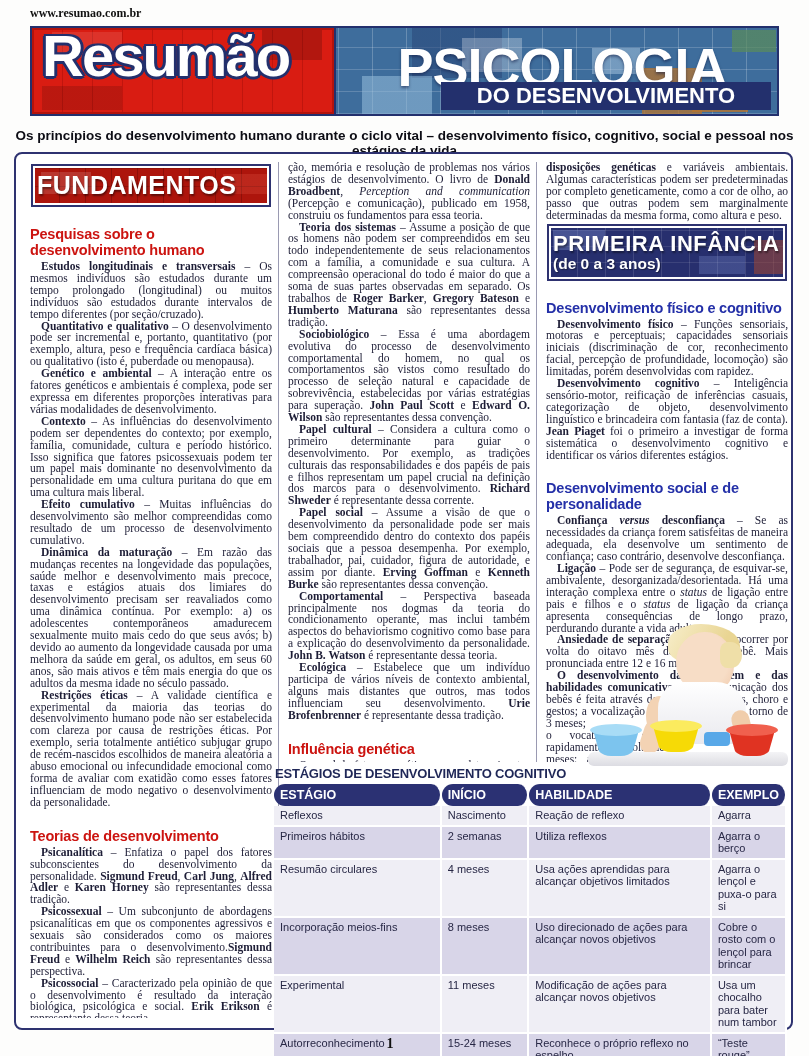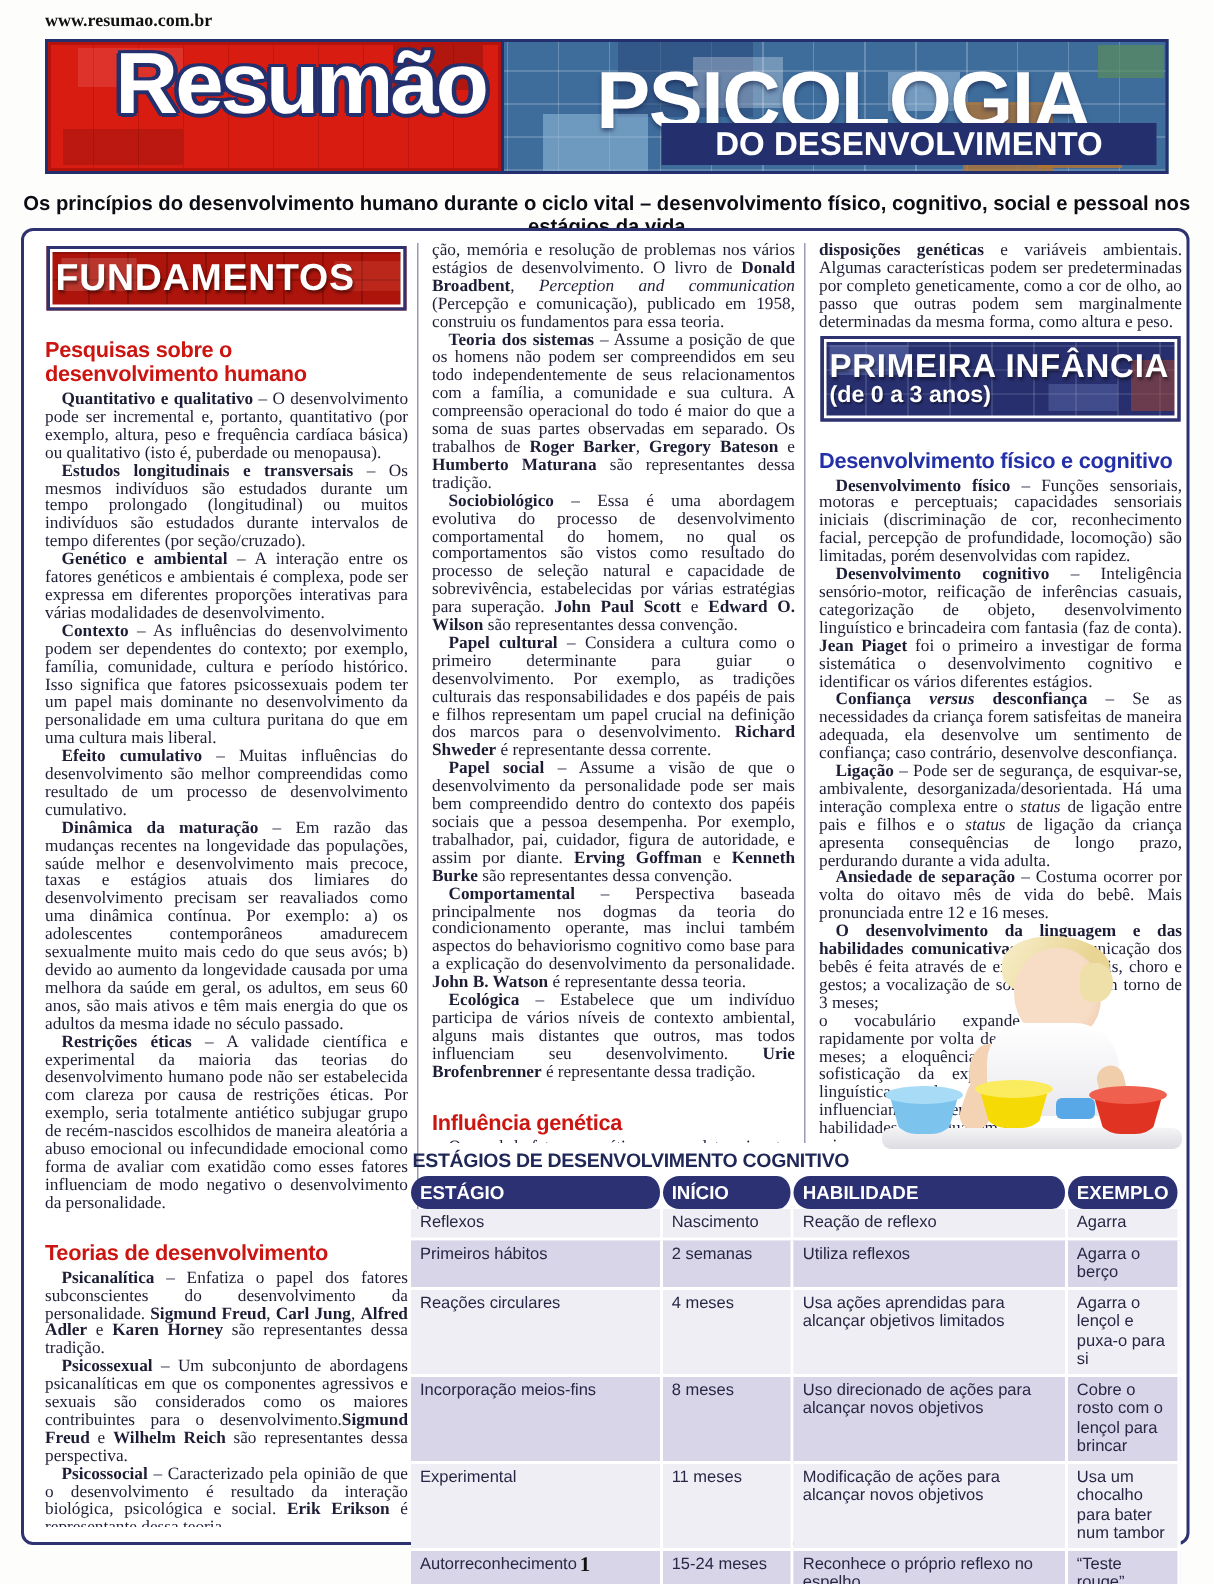--- a/index.html
+++ b/index.html
@@ -29,21 +29,21 @@
   .logo-box{position:absolute;left:0;top:0;width:302px;height:86px;background:#d91c12;
     border-right:2px solid #23306d;box-shadow:inset 0 0 0 2px #b3130c;
     background-image:
       linear-gradient(rgba(255,255,255,.10),rgba(255,255,255,.10)),
       linear-gradient(rgba(0,0,0,.18),rgba(0,0,0,.18)),
       linear-gradient(rgba(0,0,0,.14),rgba(0,0,0,.14)),
       repeating-linear-gradient(90deg,rgba(120,0,0,.25) 0 1px,transparent 1px 30px);
     background-repeat:no-repeat,no-repeat,no-repeat,repeat;
     background-size:70px 26px,60px 30px,80px 24px,auto;
     background-position:20px 4px,230px 2px,10px 58px,0 0;}
-  .brand{position:absolute;left:10px;top:-6px;width:282px;text-align:right;
+  .brand{position:absolute;left:10px;top:-6px;width:282px;text-align:left;
     font-family:"Liberation Sans",sans-serif;font-weight:700;font-size:58px;color:#fff;
     letter-spacing:-2px;text-shadow:
       -2px -2px 0 #23306d,2px -2px 0 #23306d,-2px 2px 0 #23306d,2px 2px 0 #23306d,
       0 3px 0 #23306d,3px 0 0 #23306d,-3px 0 0 #23306d;}
   .brand-strip{position:absolute;left:28px;bottom:7px;width:246px;height:20px;background:#30618e;
     border:1px solid #23446b;color:#fff;font-family:"Liberation Sans",sans-serif;
     font-weight:700;font-size:12px;letter-spacing:9px;text-align:center;line-height:20px;text-indent:9px;}
   .main-title{position:absolute;left:320px;top:8px;width:420px;text-align:center;
     font-family:"Liberation Sans",sans-serif;font-weight:700;font-size:54px;color:#fff;
     letter-spacing:-1px;text-shadow:0 2px 3px rgba(20,30,70,.55);}
@@ -152,22 +152,22 @@
 </div>
 
 <div class="tagline">Os princípios do desenvolvimento humano durante o ciclo vital – desenvolvimento físico, cognitivo, social e pessoal nos estágios da vida</div>
 
 <div class="frame">
   <div class="col" style="left:14px;height:856px;">
       <div class="promo-box red">
         <div class="promo-title">FUNDAMENTOS</div>
       </div>
       <div class="heading h-red">Pesquisas sobre o desenvolvimento humano</div>
+      <p class="para"><span class="bb">Estudos longitudinais e transversais</span><span> – Os mesmos indivíduos são estudados durante um tempo prolongado (longitudinal) ou muitos indivíduos são estudados durante intervalos de tempo diferentes (por seção/cruzado).</span></p>
       <p class="para"><span class="bb">Quantitativo e qualitativo</span><span> – O desenvolvimento pode ser incremental e, portanto, quantitativo (por exemplo, altura, peso e frequência cardíaca básica) ou qualitativo (isto é, puberdade ou menopausa).</span></p>
-      <p class="para"><span class="bb">Estudos longitudinais e transversais</span><span> – Os mesmos indivíduos são estudados durante um tempo prolongado (longitudinal) ou muitos indivíduos são estudados durante intervalos de tempo diferentes (por seção/cruzado).</span></p>
       <p class="para"><span class="bb">Genético e ambiental</span><span> – A interação entre os fatores genéticos e ambientais é complexa, pode ser expressa em diferentes proporções interativas para várias modalidades de desenvolvimento.</span></p>
       <p class="para"><span class="bb">Contexto</span><span> – As influências do desenvolvimento podem ser dependentes do contexto; por exemplo, família, comunidade, cultura e período histórico. Isso significa que fatores psicossexuais podem ter um papel mais dominante no desenvolvimento da personalidade em uma cultura puritana do que em uma cultura mais liberal.</span></p>
       <p class="para"><span class="bb">Efeito cumulativo</span><span> – Muitas influências do desenvolvimento são melhor compreendidas como resultado de um processo de desenvolvimento cumulativo.</span></p>
       <p class="para"><span class="bb">Dinâmica da maturação</span><span> – Em razão das mudanças recentes na longevidade das populações, saúde melhor e desenvolvimento mais precoce, taxas e estágios atuais dos limiares do desenvolvimento precisam ser reavaliados como uma dinâmica contínua. Por exemplo: a) os adolescentes contemporâneos amadurecem sexualmente muito mais cedo do que seus avós; b) devido ao aumento da longevidade causada por uma melhora da saúde em geral, os adultos, em seus 60 anos, são mais ativos e têm mais energia do que os adultos da mesma idade no século passado.</span></p>
       <p class="para"><span class="bb">Restrições éticas</span><span> – A validade científica e experimental da maioria das teorias do desenvolvimento humano pode não ser estabelecida com clareza por causa de restrições éticas. Por exemplo, seria totalmente antiético subjugar grupo de recém-nascidos escolhidos de maneira aleatória a abuso emocional ou infecundidade emocional como forma de avaliar com exatidão como esses fatores influenciam de modo negativo o desenvolvimento da personalidade.</span></p>
       <div class="heading h-red">Teorias de desenvolvimento</div>
       <p class="para"><span class="bb">Psicanalítica</span><span> – Enfatiza o papel dos fatores subconscientes do desenvolvimento da personalidade. </span><span class="bb">Sigmund Freud</span><span>, </span><span class="bb">Carl Jung</span><span>, </span><span class="bb">Alfred Adler</span><span> e </span><span class="bb">Karen Horney</span><span> são representantes dessa tradição.</span></p>
       <p class="para"><span class="bb">Psicossexual</span><span> – Um subconjunto de abordagens psicanalíticas em que os componentes agressivos e sexuais são considerados como os maiores contribuintes para o desenvolvimento.</span><span class="bb">Sigmund Freud</span><span> e </span><span class="bb">Wilhelm Reich</span><span> são representantes dessa perspectiva.</span></p>
       <p class="para"><span class="bb">Psicossocial</span><span> – Caracterizado pela opinião de que o desenvolvimento é resultado da interação biológica, psicológica e social. </span><span class="bb">Erik Erikson</span><span> é representante dessa teoria.</span></p>
     </div>
@@ -186,20 +186,21 @@
   <div class="vdiv" style="left:520px;height:600px;"></div>
   <div class="col" style="left:530px;height:600px;">
       <p class="para noindent"><span class="bb">disposições genéticas</span><span> e variáveis ambientais. Algumas características podem ser predeterminadas por completo geneticamente, como a cor de olho, ao passo que outras podem sem marginalmente determinadas da mesma forma, como altura e peso.</span></p>
       <div class="promo-box navy">
         <div class="promo-title">PRIMEIRA INFÂNCIA</div>
         <div class="promo-sub">(de 0 a 3 anos)</div>
       </div>
       <div class="heading h-blue">Desenvolvimento físico e cognitivo</div>
       <p class="para"><span class="bb">Desenvolvimento físico</span><span> – Funções sensoriais, motoras e perceptuais; capacidades sensoriais iniciais (discriminação de cor, reconhecimento facial, percepção de profundidade, locomoção) são limitadas, porém desenvolvidas com rapidez.</span></p>
       <p class="para"><span class="bb">Desenvolvimento cognitivo</span><span> – Inteligência sensório-motor, reificação de inferências casuais, categorização de objeto, desenvolvimento linguístico e brincadeira com fantasia (faz de conta). </span><span class="bb">Jean Piaget</span><span> foi o primeiro a investigar de forma sistemática o desenvolvimento cognitivo e identificar os vários diferentes estágios.</span></p>
+      <div class="heading h-blue">Desenvolvimento social e de personalidade</div>
       <p class="para"><span class="bb">Confiança</span><span> </span><span class="bb ii">versus</span><span> </span><span class="bb">desconfiança</span><span> – Se as necessidades da criança forem satisfeitas de maneira adequada, ela desenvolve um sentimento de confiança; caso contrário, desenvolve desconfiança.</span></p>
       <p class="para"><span class="bb">Ligação</span><span> – Pode ser de segurança, de esquivar-se, ambivalente, desorganizada/desorientada. Há uma interação complexa entre o </span><span class="ii">status</span><span> de ligação entre pais e filhos e o </span><span class="ii">status</span><span> de ligação da criança apresenta consequências de longo prazo, perdurando durante a vida adulta.</span></p>
       <p class="para"><span class="bb">Ansiedade de separação</span><span> – Costuma ocorrer por volta do oitavo mês de vida do bebê. Mais pronunciada entre 12 e 16 meses.</span></p>
       <p class="para"><span class="bb">O desenvolvimento da linguagem e das habilidades comunicativas</span><span> – A comunicação dos bebês é feita através de expressões faciais, choro e gestos; a vocalização de sons inicia-se em torno de 3 meses;</span></p>
       <p class="para noindent"><span class="img-spacer"></span><span>o vocabulário expande rapidamente por volta de 18 meses; a eloquência e a sofisticação da expressão linguística dos pais influenciam enormemente as habilidades de linguagem da criança.</span></p>
     </div>
 
   <div class="baby">
     <div class="hair"></div>
     <div class="head"></div>
@@ -242,21 +243,21 @@
             <td>Reação de reflexo</td>
             <td>Agarra</td>
           </tr>
           <tr class="alt">
             <td>Primeiros hábitos</td>
             <td>2 semanas</td>
             <td>Utiliza reflexos</td>
             <td>Agarra o berço</td>
           </tr>
           <tr class="plain">
-            <td>Reações circulares</td>
+            <td>Resumão circulares</td>
             <td>4 meses</td>
             <td>Usa ações aprendidas para alcançar objetivos limitados</td>
             <td>Agarra o lençol e puxa-o para si</td>
           </tr>
           <tr class="alt">
             <td>Incorporação meios-fins</td>
             <td>8 meses</td>
             <td>Uso direcionado de ações para alcançar novos objetivos</td>
             <td>Cobre o rosto com o lençol para brincar</td>
           </tr>

